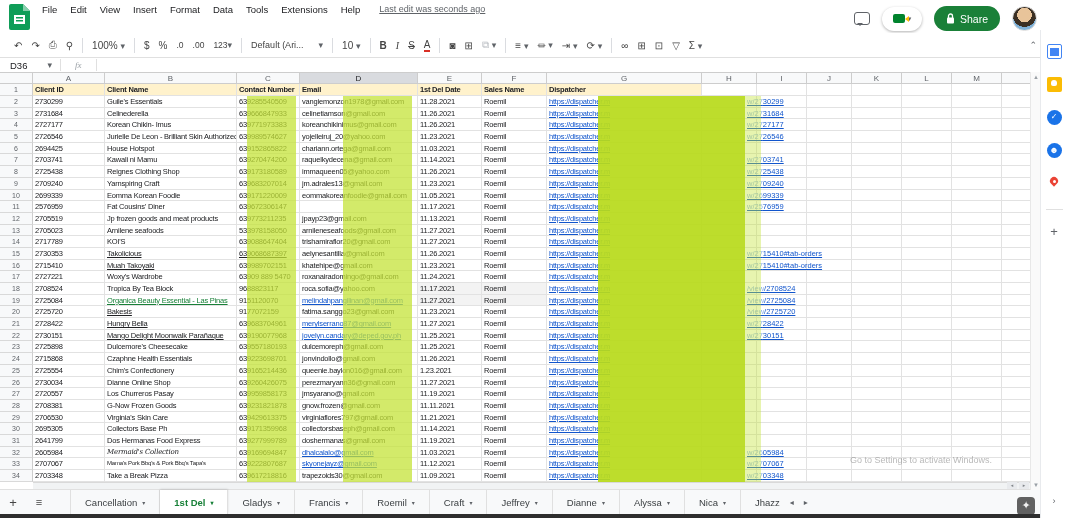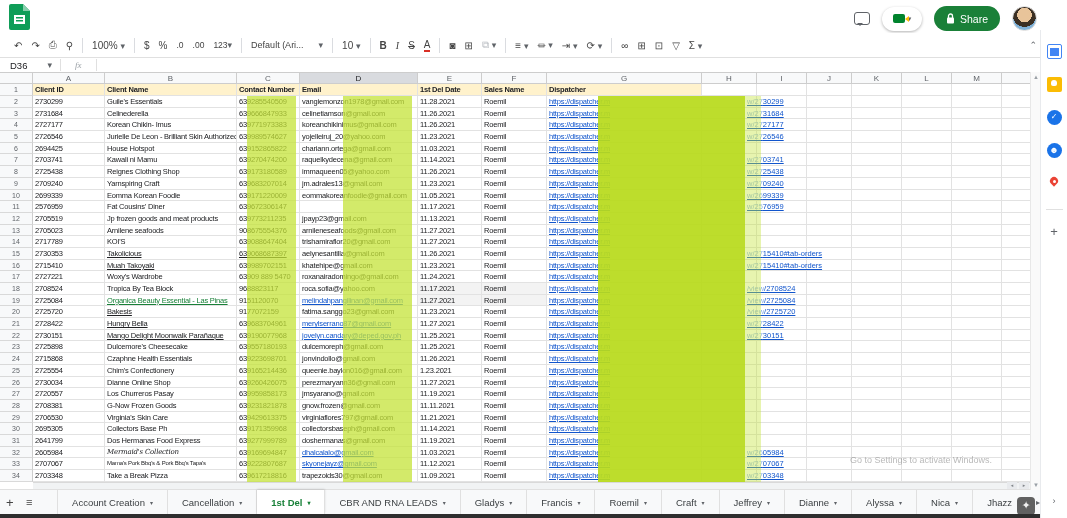--- a/index.html
+++ b/index.html
@@ -116,20 +116,32 @@
 </head>
 <body>
 
 <div class="titlebar">
   <svg class="logo" viewBox="0 0 21 26">
     <path d="M2 0 h12 l7 7 v17 a2 2 0 0 1 -2 2 H2 a2 2 0 0 1 -2 -2 V2 a2 2 0 0 1 2-2z" fill="#0f9d58"></path>
     <path d="M14 0 l7 7 h-7z" fill="#87ceac"></path>
     <path d="M5 11 h11 v9 H5z M7 13 v1.5 h7 v-1.5z M7 16 v1.5 h7 v-1.5z" fill="#fff" fill-rule="evenodd"></path>
   </svg>
   <div class="titleblock">
+    <div class="menu-row">
+      <span class="menu-item">File</span>
+      <span class="menu-item">Edit</span>
+      <span class="menu-item">View</span>
+      <span class="menu-item">Insert</span>
+      <span class="menu-item">Format</span>
+      <span class="menu-item">Data</span>
+      <span class="menu-item">Tools</span>
+      <span class="menu-item">Extensions</span>
+      <span class="menu-item">Help</span>
+      <span class="last-edit">Last edit was seconds ago</span>
+    </div>
   </div>
   <div class="tb-right">
     <span class="comment-ico"></span>
     <span class="meet-pill">
         <span class="meet-cam"></span>
         <span class="caret">▾</span>
       </span>
     <span class="share-btn">
         <svg width="9" height="11" viewBox="0 0 9 11">
           <rect x="1" y="4.5" width="7" height="6" rx="1" fill="#fff"></rect>
@@ -424,21 +436,21 @@
         <span class="cell " style="width:45px"></span>
         <span class="cell " style="width:50px"></span>
         <span class="cell " style="width:50px"></span>
         <span class="cell " style="width:50px"></span>
         <span class="cell " style="width:30px"></span>
       </div>
       <div class="row">
         <span class="rn">13</span>
         <span class="cell " style="width:72px">2705023</span>
         <span class="cell " style="width:132px">Arnilene seafoods</span>
-        <span class="cell " style="width:63px">908675554376</span>
+        <span class="cell " style="width:63px">533978158050</span>
         <span class="cell " style="width:118px">arnileneseafoods@gmail.com</span>
         <span class="cell " style="width:64px">11.27.2021</span>
         <span class="cell " style="width:65px">Roemil</span>
         <span class="cell link" style="width:155px">https://dispatcher.m</span>
         <span class="cell " style="width:55px"></span>
         <span class="cell " style="width:50px"></span>
         <span class="cell " style="width:45px"></span>
         <span class="cell " style="width:50px"></span>
         <span class="cell " style="width:50px"></span>
         <span class="cell " style="width:50px"></span>
@@ -830,33 +842,25 @@
 
 <div class="watermark">
   <div class="l2">Go to Settings to activate Windows.</div>
 </div>
 
 <div class="tabbar">
   <span class="tab-plus">+</span>
   <span class="tab-menu">≡</span>
   <span id="tabs" style="display:flex">
       <span class="stab">
-        <span>Account Creation</span>
-        <span class="tcaret">▾</span>
-      </span>
-      <span class="stab">
         <span>Cancellation</span>
         <span class="tcaret">▾</span>
       </span>
       <span class="stab active">
         <span>1st Del</span>
-        <span class="tcaret">▾</span>
-      </span>
-      <span class="stab">
-        <span>CBR AND RNA LEADS</span>
         <span class="tcaret">▾</span>
       </span>
       <span class="stab">
         <span>Gladys</span>
         <span class="tcaret">▾</span>
       </span>
       <span class="stab">
         <span>Francis</span>
         <span class="tcaret">▾</span>
       </span>

